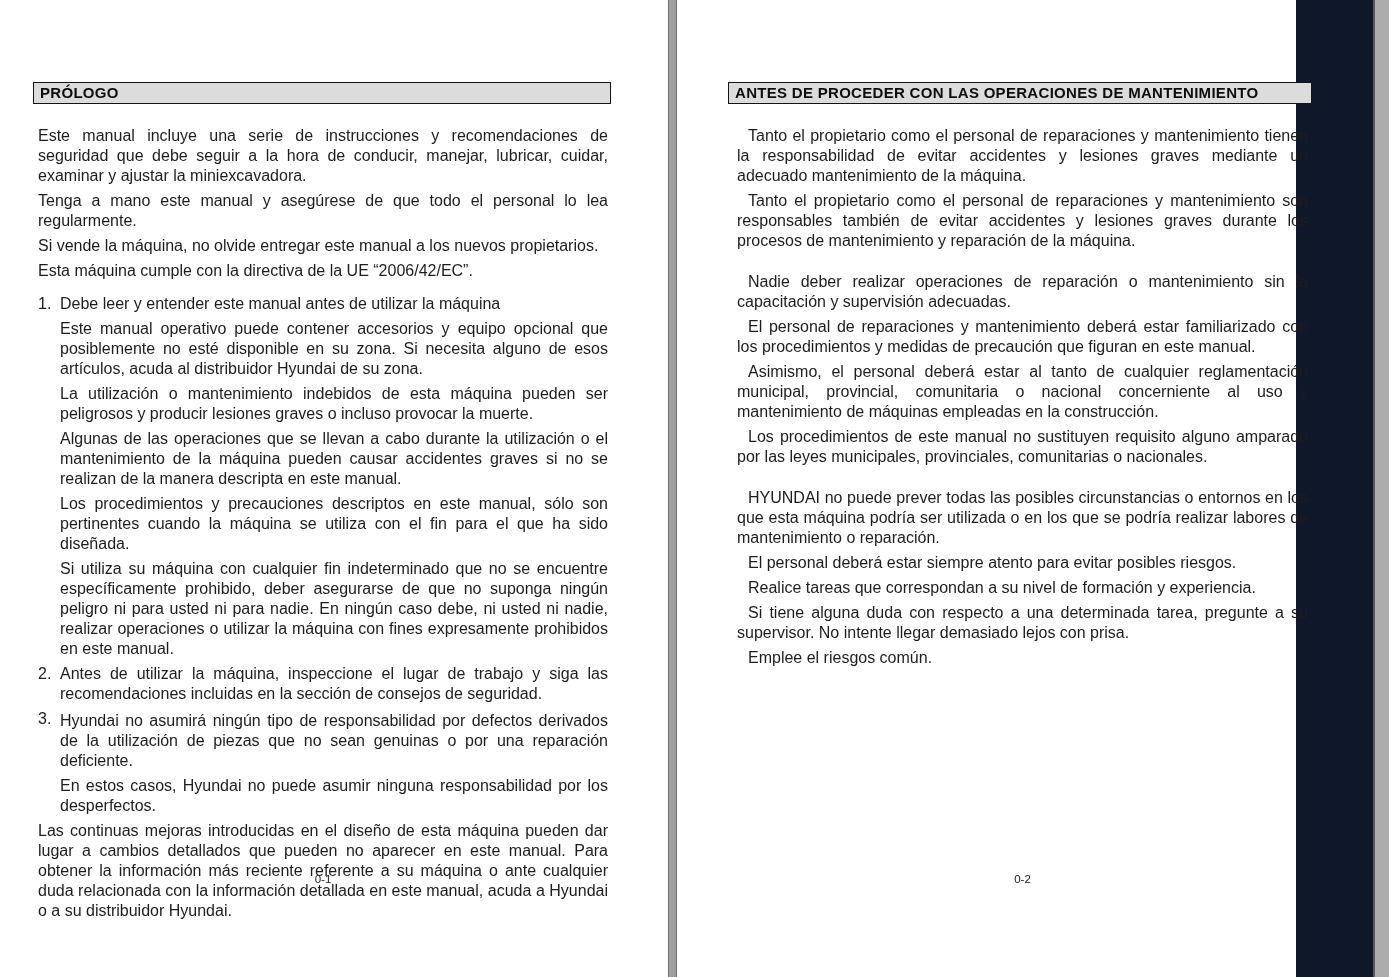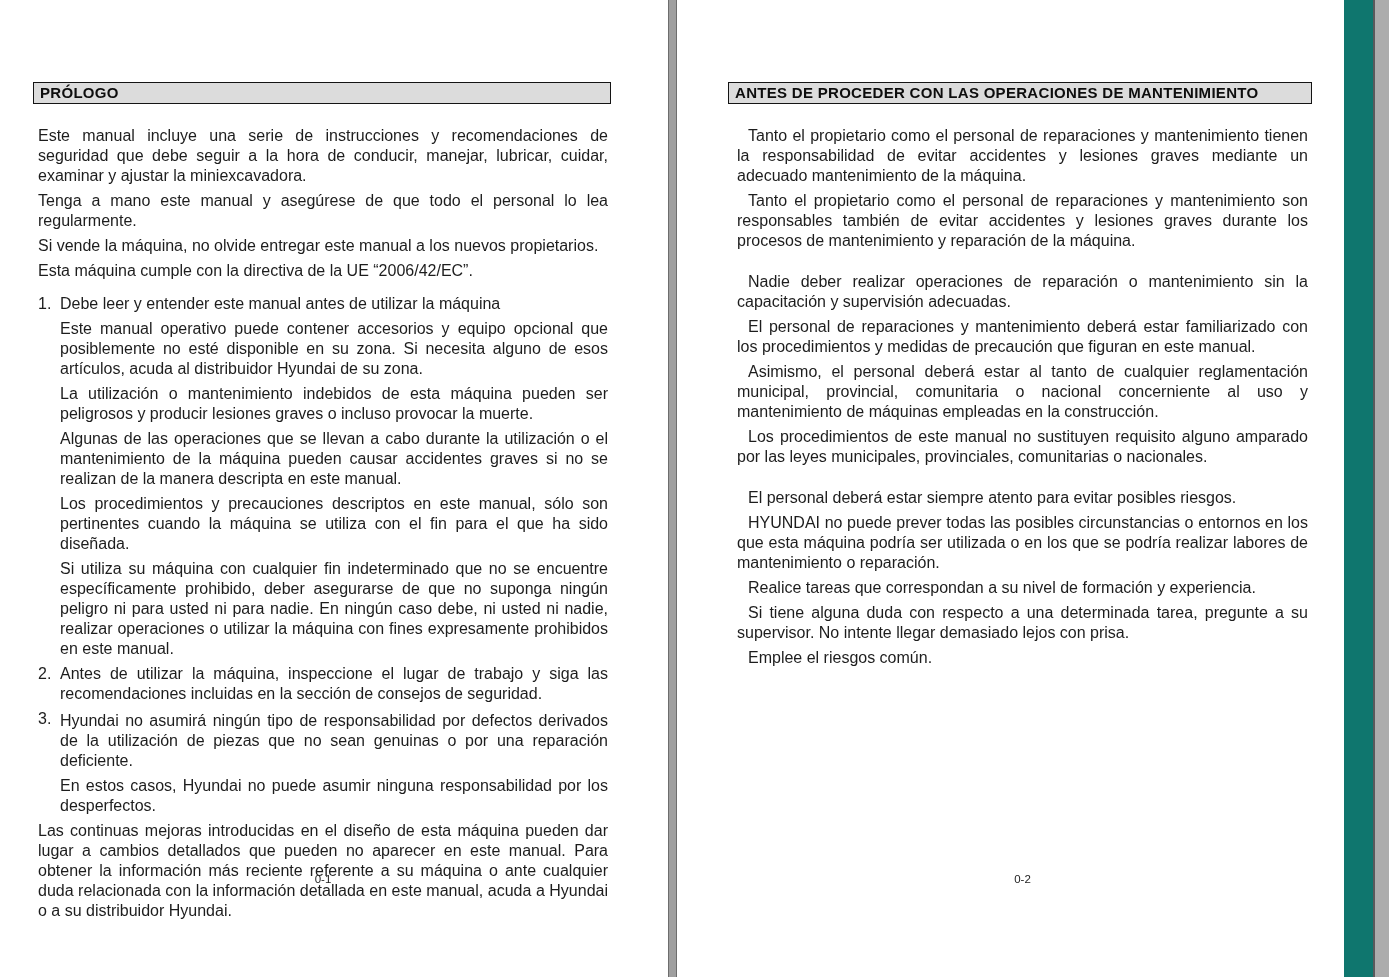--- a/index.html
+++ b/index.html
@@ -1,32 +1,32 @@
 <!DOCTYPE html>
 <html><head>
 <meta charset="utf-8">
 <style>
   html, body { margin: 0; padding: 0; background: #ffffff; }
   .viewer {
     position: relative;
     width: 1389px;
     height: 977px;
-    background: #0f766e;
+    background: #0f172a;
     overflow: hidden;
     font-family: "Liberation Sans", "DejaVu Sans", sans-serif;
     color: #1d1d1d;
   }
   .page {
     position: absolute;
     top: 0;
     height: 977px;
     background: #ffffff;
   }
   #page-left  { left: 0;     width: 668px; }
-  #page-right { left: 677px; width: 619px; padding-left: 48px; }
+  #page-right { left: 677px; width: 619px; }
 
   .gutter-bar {
     position: absolute;
     top: 0;
     left: 668px;
     width: 9px;
     height: 977px;
     background: #9f9f9f;
     border-left: 1px solid #6d6d6d;
     border-right: 1px solid #6d6d6d;
@@ -158,22 +158,22 @@
       </div>
 
       <div class="group">
         <p>Nadie deber realizar operaciones de reparación o mantenimiento sin la capacitación y supervisión adecuadas.</p>
         <p>El personal de reparaciones y mantenimiento deberá estar familiarizado con los procedimientos y medidas de precaución que figuran en este manual.</p>
         <p>Asimismo, el personal deberá estar al tanto de cualquier reglamentación municipal, provincial, comunitaria o nacional concerniente al uso y mantenimiento de máquinas empleadas en la construcción.</p>
         <p>Los procedimientos de este manual no sustituyen requisito alguno amparado por las leyes municipales, provinciales, comunitarias o nacionales.</p>
       </div>
 
       <div class="group">
+        <p>HYUNDAI no puede prever todas las posibles circunstancias o entornos en los que esta máquina podría ser utilizada o en los que se podría realizar labores de mantenimiento o reparación.</p>
         <p>El personal deberá estar siempre atento para evitar posibles riesgos.</p>
-        <p>HYUNDAI no puede prever todas las posibles circunstancias o entornos en los que esta máquina podría ser utilizada o en los que se podría realizar labores de mantenimiento o reparación.</p>
         <p>Realice tareas que correspondan a su nivel de formación y experiencia.</p>
         <p>Si tiene alguna duda con respecto a una determinada tarea, pregunte a su supervisor. No intente llegar demasiado lejos con prisa.</p>
         <p>Emplee el riesgos común.</p>
       </div>
     </div>
 
     <div class="page-num">0-2</div>
   </div>
 
   <div class="edge-strip"></div>

